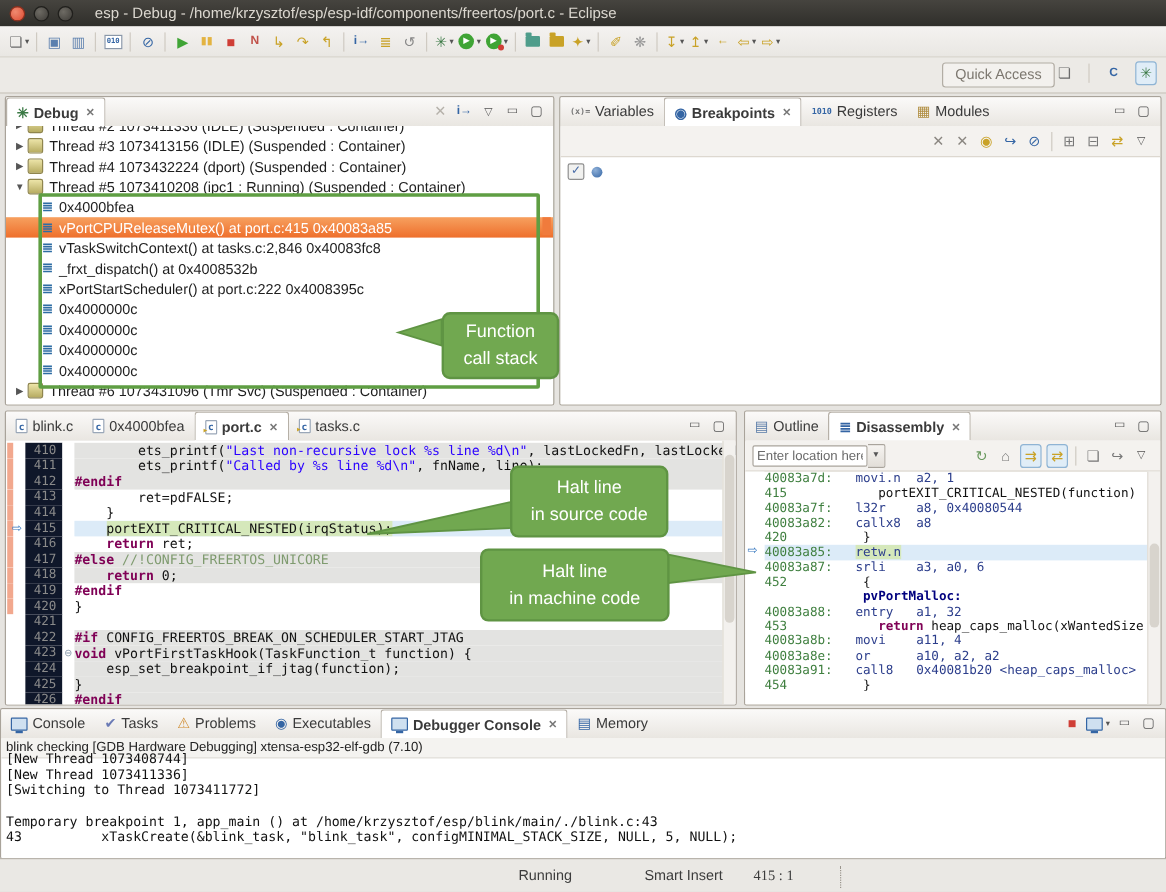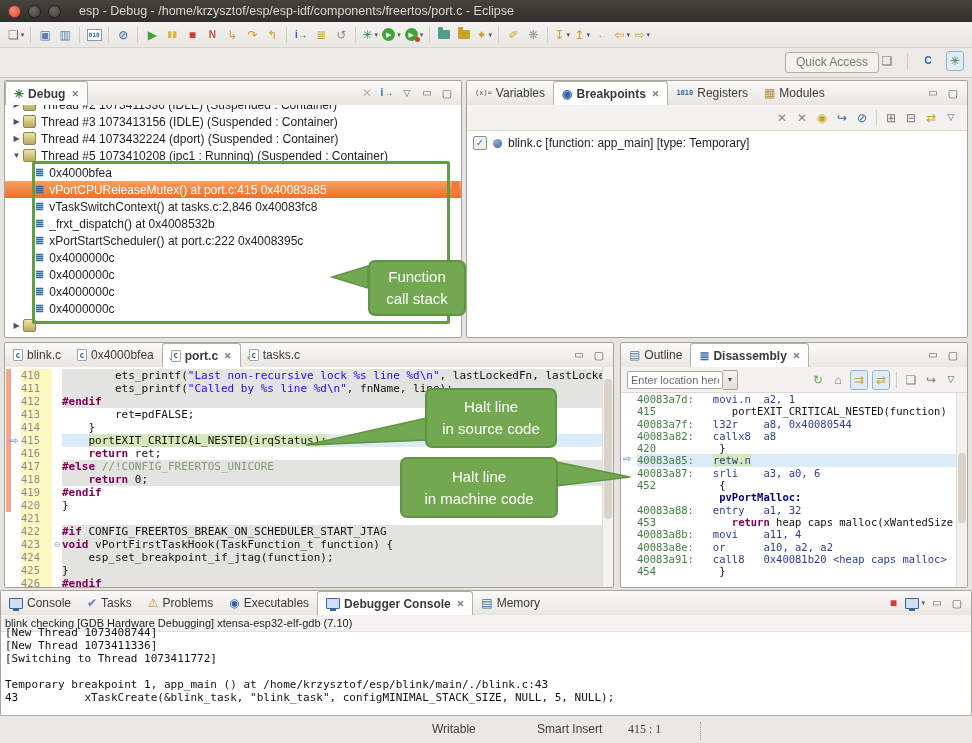--- a/index.html
+++ b/index.html
@@ -68,22 +68,22 @@
   .chk{width:12px;height:12px;border:1px solid #8f8f8f;background:#f1f1ef;border-radius:2px;
     font-size:10px;line-height:12px;text-align:center;color:#4a6da8;}
   .bpdot{width:9px;height:9px;border-radius:50%;background:radial-gradient(circle at 35% 30%,#8fb0d8,#3465a4);flex:none;}
   .bpdetails{position:absolute;left:0;right:0;top:190px;bottom:0;border-top:1px solid #c8c3ba;background:#fbfaf8;
     font-size:12px;color:#333;padding:7px 8px;box-sizing:border-box;}
   
   .eline{height:13px;display:flex;align-items:stretch;}
   .eruler{width:16px;flex:none;position:relative;background:#fff;}
   .eruler .chgbar{position:absolute;left:1px;top:0;bottom:0;width:5px;background:#f2a88e;}
   .eruler .cura{position:absolute;left:5px;top:0;font-size:10px;line-height:13px;color:#3a7ac0;}
-  .lnum{width:26px;flex:none;padding-right:5px;color:#8a8a8a;
-    font:10.5px/13px "DejaVu Sans Mono",monospace;background:#fef9c3;}
+  .lnum{width:26px;flex:none;text-align:right;padding-right:5px;color:#8a8a8a;
+    font:10.5px/13px "DejaVu Sans Mono",monospace;background:#0f172a;}
   .foldc{width:10px;flex:none;font-size:8px;line-height:13px;color:#8899aa;text-align:center;background:#fff;}
   .eline pre{margin:0;flex:1;font:11px/13px "DejaVu Sans Mono",monospace;white-space:pre;overflow:hidden;}
   .eline.gray pre{background:#e3e3e1;}
   .eline.cur pre{background:#dcebf8;}
   .seg.k{color:#7f0055;font-weight:bold;}
   .seg.s{color:#2a00ff;}
   .seg.cm{color:#7f9b6f;}
   .seg.p{color:#111;}
   .seg.a{color:#3f7f3f;}
   .seg.i{color:#2c3e8c;}
@@ -331,20 +331,21 @@
             <span class="fico">≣</span>
             <span>0x4000000c</span>
           </div>
           <div class="trow frame">
             <span class="fico">≣</span>
             <span>0x4000000c</span>
           </div>
           <div class="trow">
             <span class="exp">▶</span>
             <span class="thico"></span>
+            <span>Thread #6 1073431096 (Tmr Svc) (Suspended : Container)</span>
           </div>
         </div>
       <div class="gbox" style="left:27px;top:56px;width:412px;height:157px;"></div>
       <div class="rulermark" style="right:2px;top:76px;width:7px;height:15px;"></div>
     </div>
   </div>
 
   <div class="panel" style="left:466px;top:2px;width:502px;height:258px;">
     <div class="phead">
       <span style="display:flex;">
@@ -402,21 +403,20 @@
           <span class="ticon">
             <span class="tglyph" style="color: rgb(201, 162, 39);">⇄</span>
           </span>
           <span class="ticon">
             <span class="tglyph" style="color: rgb(85, 85, 85); font-size: 9px;">▽</span>
           </span>
         </div>
       <div class="bprow">
         <span class="chk">✓</span>
         <span class="bpdot"></span>
-        <span>blink.c [function: app_main] [type: Temporary]</span>
       </div>
     </div>
   </div>
 
   <div class="panel" style="left:4px;top:264px;width:610px;height:246px;">
     <div class="phead">
       <span style="display:flex;">
           <span class="vtab">
             <span class="tabicon cdoc">c</span>
             <span class="tablabel">blink.c</span>
@@ -754,21 +754,21 @@
           <pre class="cline"> </pre>
           <pre class="cline">Temporary breakpoint 1, app_main () at /home/krzysztof/esp/blink/main/./blink.c:43</pre>
           <pre class="cline">43          xTaskCreate(&amp;blink_task, "blink_task", configMINIMAL_STACK_SIZE, NULL, 5, NULL);</pre>
         </div>
     </div>
   </div>
 
 </div>
 
 <div class="statusbar">
-  <span style="left:432px;">Writable</span>
+  <span style="left:432px;">Running</span>
   <span style="left:537px;">Smart Insert</span>
   <span style="left:628px;font-family:Liberation Serif, serif;">415 : 1</span>
   <span class="dotsep"></span>
 </div>
 
 <div class="overlay">
   <svg width="972" height="743" style="position:absolute;left:0;top:0;">
     <polygon points="368,250 368,272 332,261" fill="#71a850" stroke="#5f9443" stroke-width="1.5"></polygon>
     <polygon points="427,402 427,424 306,429" fill="#71a850" stroke="#5f9443" stroke-width="1.5"></polygon>
     <polygon points="556,446 556,470 630,461" fill="#71a850" stroke="#5f9443" stroke-width="1.5"></polygon>

